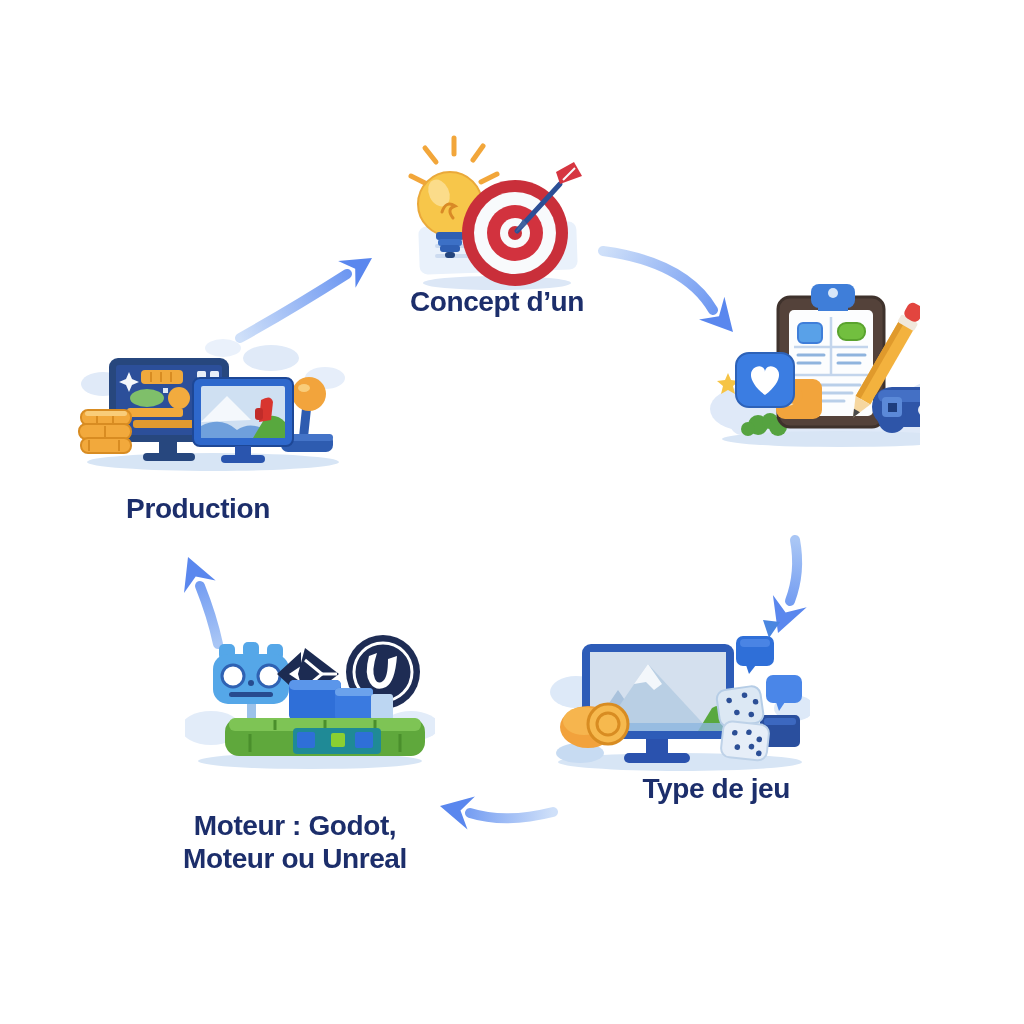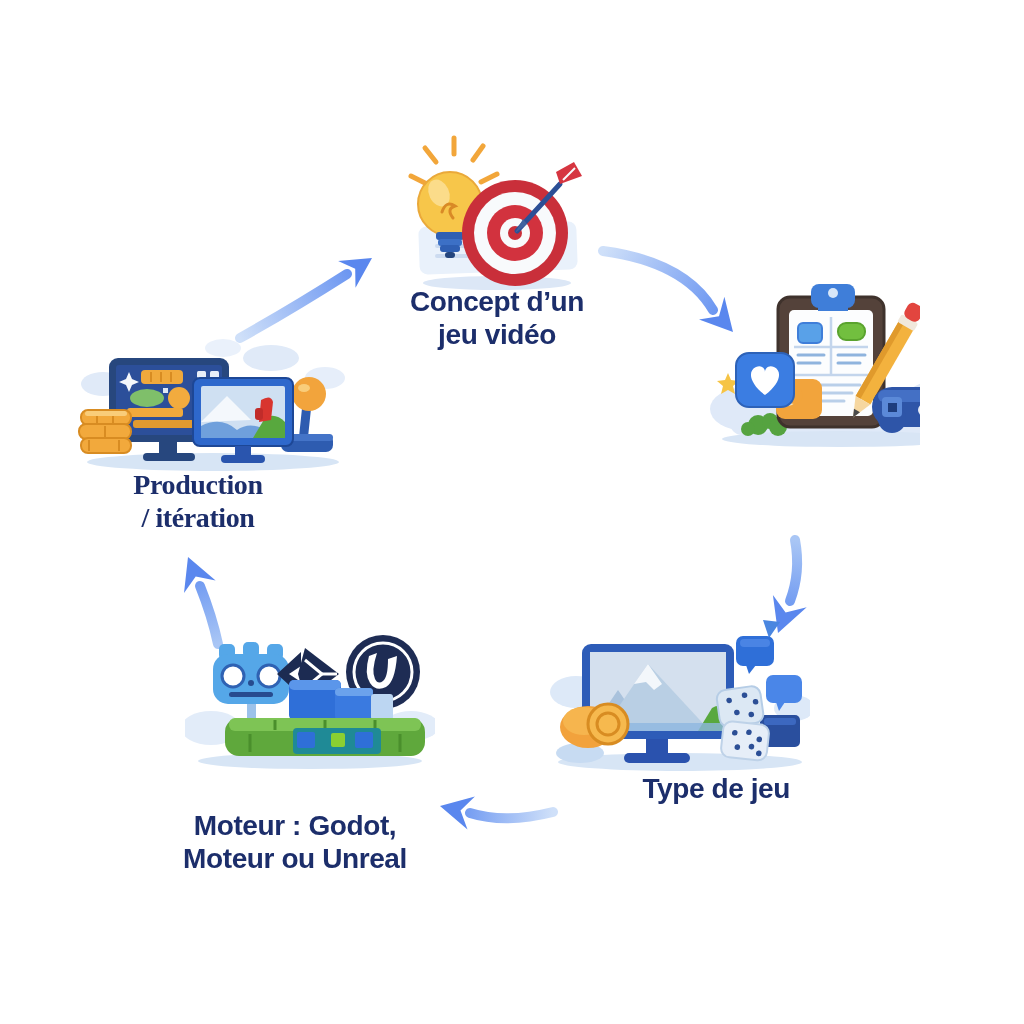--- a/index.html
+++ b/index.html
@@ -98,21 +98,20 @@
         <circle cx="118" cy="101" r="7" fill="#c92f3a"></circle>
         <path d="M120 99 L163 52" stroke="#2c4f96" stroke-width="5" stroke-linecap="round"></path>
         <polygon points="163,52 185,44 177,30 159,40" fill="#d63540"></polygon>
         <path d="M166 48 L178 36" stroke="#f8fafc" stroke-width="2"></path>
         <polygon points="118,101 130,92 126,87" fill="#41639f"></polygon>
       </g>
     </svg>
   </div>
   <div class="stage-label" style="left:377px;top:285px;">
     <span>Concept d’un</span>
-    <span>jeu vidéo</span>
   </div>
 
   <div class="illus" style="left:710px;top:283px;width:260px;height:165px;">
     <svg viewBox="0 0 260 165">
       <g fill="#dfe9f8">
         <ellipse cx="36" cy="126" rx="36" ry="22"></ellipse>
         <ellipse cx="226" cy="122" rx="34" ry="24"></ellipse>
         <rect x="20" y="128" width="225" height="24" rx="12"></rect>
       </g>
       <ellipse cx="130" cy="156" rx="118" ry="8" fill="#d8e5f5"></ellipse>
@@ -369,18 +368,17 @@
           <line x1="22" y1="74" x2="22" y2="85"></line>
             <line x1="38" y1="74" x2="38" y2="85"></line>
           <line x1="30" y1="88" x2="30" y2="99"></line>
             <line x1="14" y1="102" x2="14" y2="113"></line>
           <line x1="44" y1="102" x2="44" y2="113"></line>
         </g>
         <rect x="10" y="73" width="42" height="5" rx="2.5" fill="#f9cd7a"></rect>
       </g>
     </svg>
   </div>
-  <div class="stage-label" style="left:78px;top:468px;font-family:Liberation Serif, serif;">
+  <div class="stage-label" style="left:78px;top:492px;">
     <span>Production</span>
-    <span>/ itération</span>
   </div>
 
 </div>
 
 </body></html>

